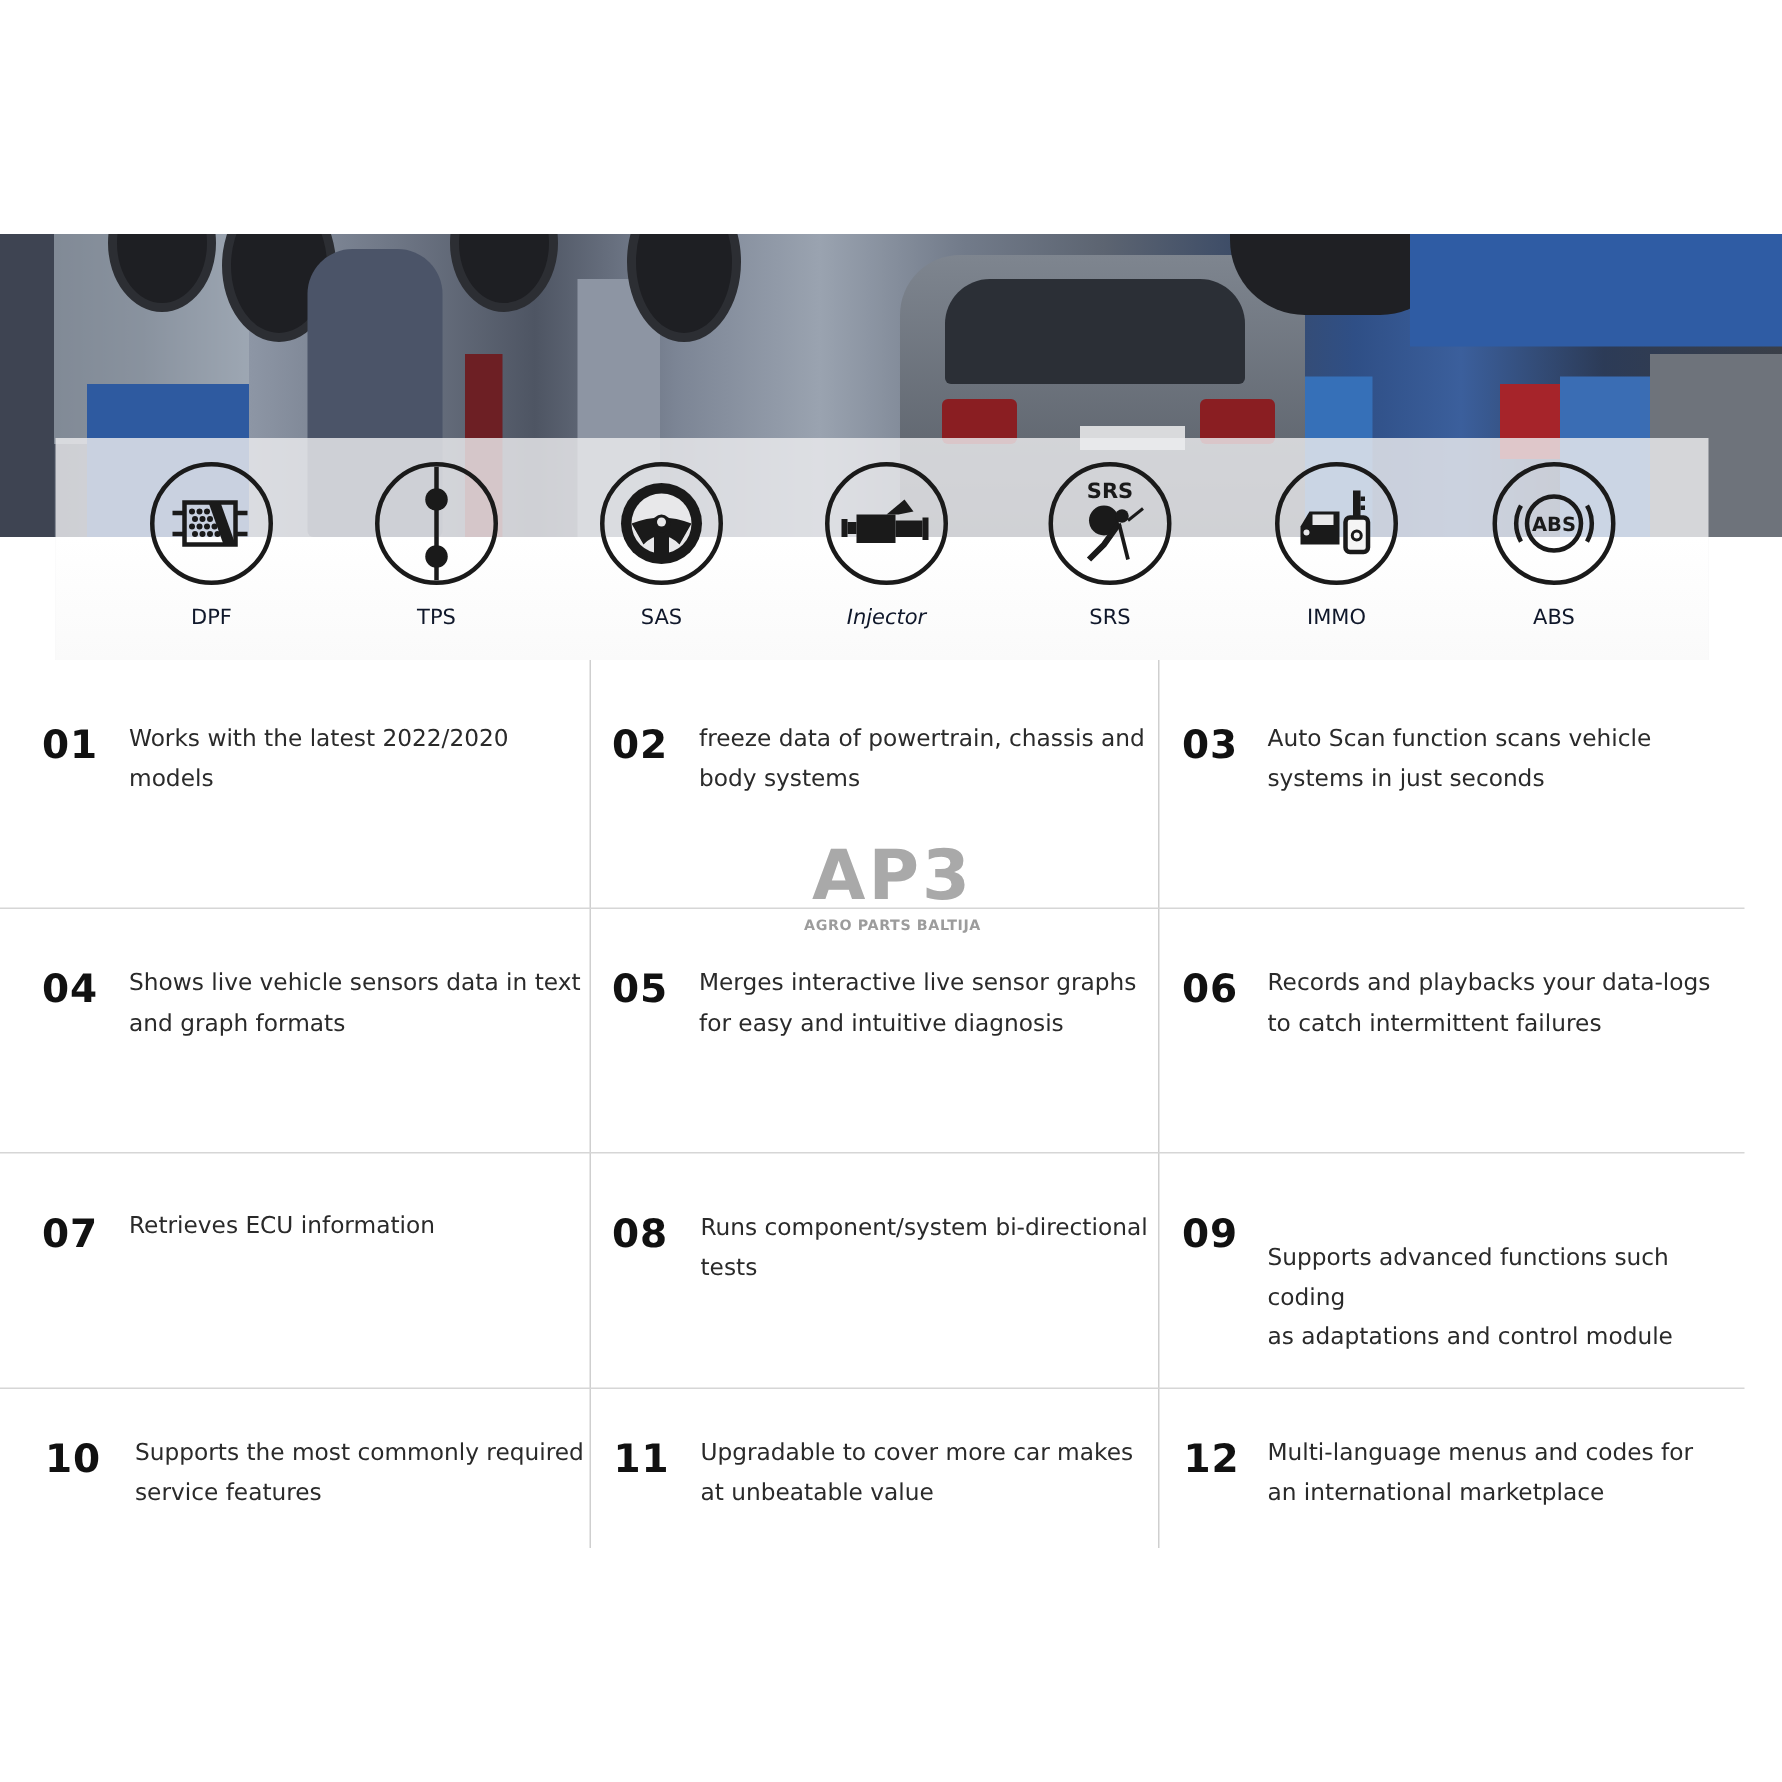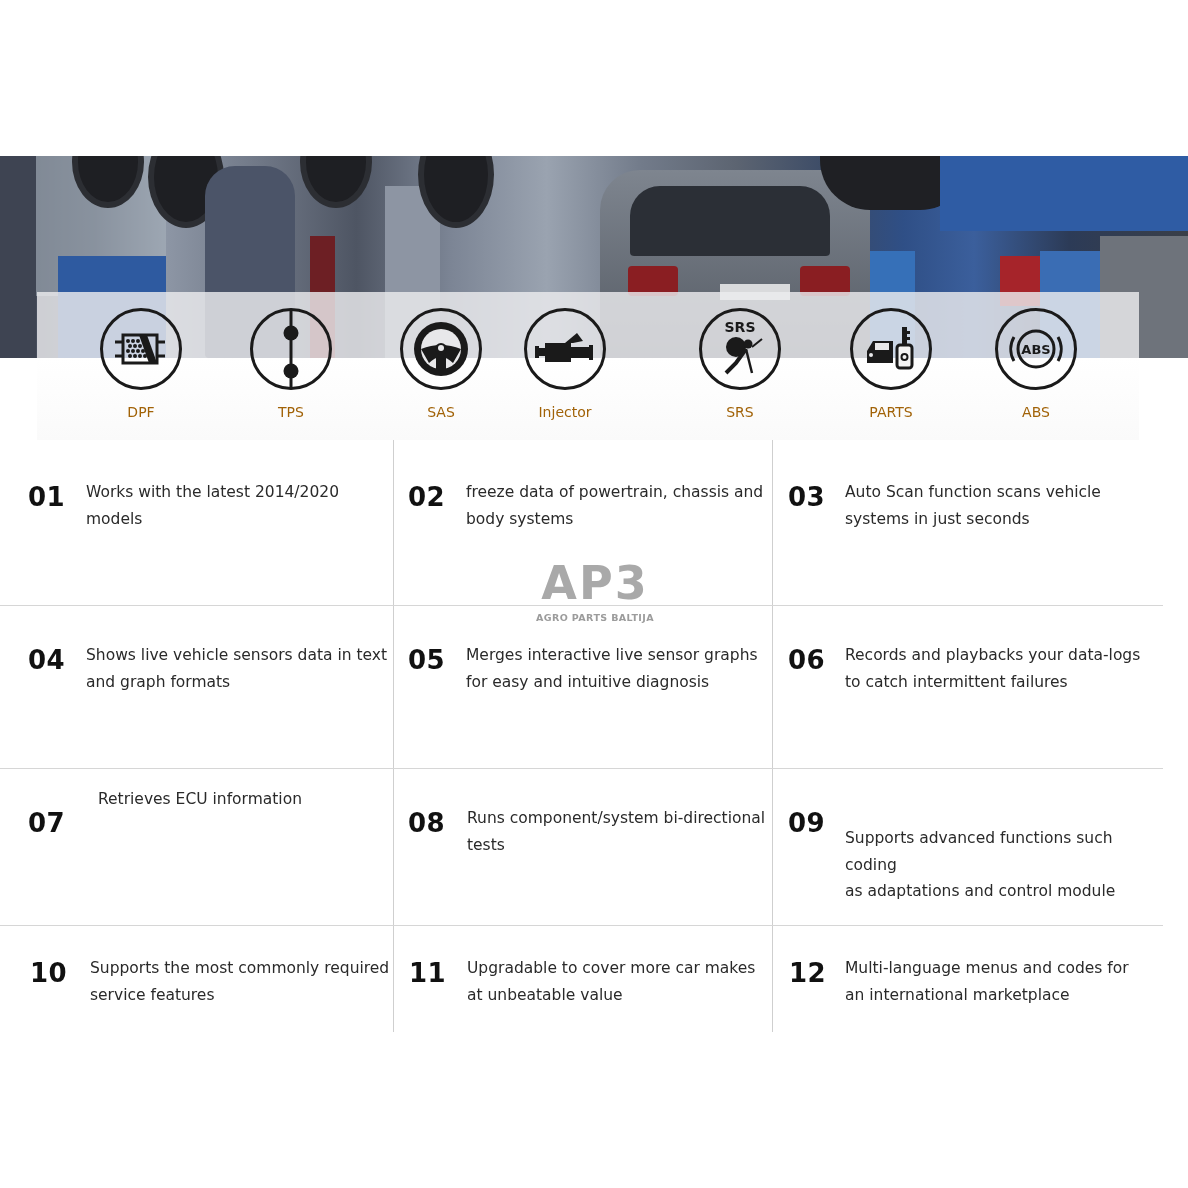--- a/index.html
+++ b/index.html
@@ -21,21 +21,21 @@
   .icon-panel { position:absolute; left:37px; top:292px; width:1102px; height:148px;
                 background:rgba(235,236,238,0.82); }
   .icon-panel-lower { position:absolute; left:37px; top:358px; width:1102px; height:82px;
                 background:linear-gradient(180deg,#ffffff 0%,#fafafa 100%); }
 
   .icons-row { position:absolute; top:308px; left:0; width:1188px; height:120px; }
   .icon-item { position:absolute; top:0; width:120px; text-align:center; }
   .icon-circle { width:82px; height:82px; margin:0 auto; border:3px solid #1a1a1a; border-radius:50%;
                  box-sizing:border-box; position:relative; background:transparent; }
   .icon-circle svg { position:absolute; left:0; top:0; width:76px; height:76px; }
-  .icon-label { margin-top:14px; font-size:14px; color:#a16207; font-family:"DejaVu Sans",sans-serif; }
+  .icon-label { margin-top:14px; font-size:14px; color:#0f172a; font-family:"DejaVu Sans",sans-serif; }
   .vline { position:absolute; width:1px; background:#cfcfcf; }
   .hline { position:absolute; height:1px; background:#d6d6d6; }
   .num { position:absolute; font-family:"DejaVu Sans",sans-serif; font-weight:bold; font-size:26px; color:#111; letter-spacing:0.5px; }
   .desc { position:absolute; font-size:15.5px; line-height:26.5px; color:#2a2a2a; font-family:"DejaVu Sans",sans-serif; }
 
   
   .wm { position:absolute; left:534px; top:560px; width:122px; text-align:center; }
   .wm-logo { font-family:"DejaVu Sans",sans-serif; font-weight:bold; font-size:46px; color:#a9a9a9; letter-spacing:2px; line-height:46px; }
   .wm-sub { font-size:9.5px; color:#9c9c9c; font-weight:bold; letter-spacing:0.4px; margin-top:6px; }
 </style>
@@ -119,21 +119,21 @@
         <circle cx="38" cy="38" r="20" fill="#e8e8ea"></circle>
         <path d="M18 38 Q38 30 58 38 L50 52 Q44 46 38 46 Q32 46 26 52 Z" fill="#1a1a1a"></path>
         <rect x="33" y="44" width="10" height="16" fill="#1a1a1a"></rect>
         <circle cx="38" cy="38" r="6" fill="#1a1a1a"></circle>
         <circle cx="38" cy="37" r="3" fill="#e8e8ea"></circle>
       </svg>
     </div>
     <div class="icon-label">SAS</div>
   </div>
 
-  <div class="icon-item" style="left:505px;">
+  <div class="icon-item" style="left:531px;font-style:italic;">
     <div class="icon-circle">
       <svg viewBox="0 0 76 76">
         <rect x="8" y="35" width="4" height="12" fill="#1a1a1a"></rect>
         <rect x="12" y="37" width="6" height="8" fill="#1a1a1a"></rect>
         <rect x="18" y="32" width="26" height="19" fill="#1a1a1a"></rect>
         <rect x="44" y="36" width="18" height="11" fill="#1a1a1a"></rect>
         <rect x="62" y="34" width="4" height="15" fill="#1a1a1a"></rect>
         <polygon points="38,32 50,22 56,30 46,32" fill="#1a1a1a"></polygon>
       </svg>
     </div>
@@ -160,21 +160,21 @@
         <path d="M14 40 L20 30 L40 30 L40 52 L14 52 Z" fill="#1a1a1a"></path>
         <rect x="22" y="32" width="14" height="7" fill="#e8e8ea"></rect>
         <circle cx="18" cy="44" r="2" fill="#e8e8ea"></circle>
         <rect x="44" y="34" width="15" height="23" rx="3" fill="#f5f5f5" stroke="#1a1a1a" stroke-width="3"></rect>
         <circle cx="51.5" cy="46" r="3" fill="none" stroke="#1a1a1a" stroke-width="2"></circle>
         <rect x="49" y="16" width="5" height="18" fill="#1a1a1a"></rect>
         <rect x="54" y="20" width="3" height="3" fill="#1a1a1a"></rect>
         <rect x="54" y="26" width="3" height="3" fill="#1a1a1a"></rect>
       </svg>
     </div>
-    <div class="icon-label">PARTS</div>
+    <div class="icon-label">IMMO</div>
   </div>
 
   <div class="icon-item" style="left:976px;">
     <div class="icon-circle">
       <svg viewBox="0 0 76 76">
         <circle cx="38" cy="38" r="18" fill="none" stroke="#1a1a1a" stroke-width="3"></circle>
         <text x="38" y="43" text-anchor="middle" font-family="DejaVu Sans, sans-serif" font-weight="bold" font-size="13" fill="#1a1a1a">ABS</text>
         <path d="M16 26 A24 24 0 0 0 16 50" fill="none" stroke="#1a1a1a" stroke-width="3"></path>
         <path d="M60 26 A24 24 0 0 1 60 50" fill="none" stroke="#1a1a1a" stroke-width="3"></path>
       </svg>
@@ -184,21 +184,21 @@
 </div>
 
 <div class="vline" style="left:393px;top:440px;height:592px;"></div>
 <div class="vline" style="left:772px;top:440px;height:592px;"></div>
 <div class="hline" style="left:0;top:605px;width:1163px;"></div>
 <div class="hline" style="left:0;top:768px;width:1163px;"></div>
 <div class="hline" style="left:0;top:925px;width:1163px;"></div>
 
 <div class="num" style="left:28px;top:482px;">01</div>
 <div class="desc" style="left:86px;top:479px;">
-  <div>Works with the latest 2014/2020</div>
+  <div>Works with the latest 2022/2020</div>
   <div>models</div>
 </div>
 
 <div class="num" style="left:408px;top:482px;">02</div>
 <div class="desc" style="left:466px;top:479px;">
   <div>freeze data of powertrain, chassis and</div>
   <div>body systems</div>
 </div>
 
 <div class="num" style="left:788px;top:482px;">03</div>
@@ -219,21 +219,21 @@
   <div>for easy and intuitive diagnosis</div>
 </div>
 
 <div class="num" style="left:788px;top:645px;">06</div>
 <div class="desc" style="left:845px;top:642px;">
   <div>Records and playbacks your data-logs</div>
   <div>to catch intermittent failures</div>
 </div>
 
 <div class="num" style="left:28px;top:808px;">07</div>
-<div class="desc" style="left:86px;top:786px;margin-left:12px;">
+<div class="desc" style="left:86px;top:804px;">
   <div>Retrieves ECU information</div>
 </div>
 
 <div class="num" style="left:408px;top:808px;">08</div>
 <div class="desc" style="left:467px;top:805px;">
   <div>Runs component/system bi-directional</div>
   <div>tests</div>
 </div>
 
 <div class="num" style="left:788px;top:808px;">09</div>

